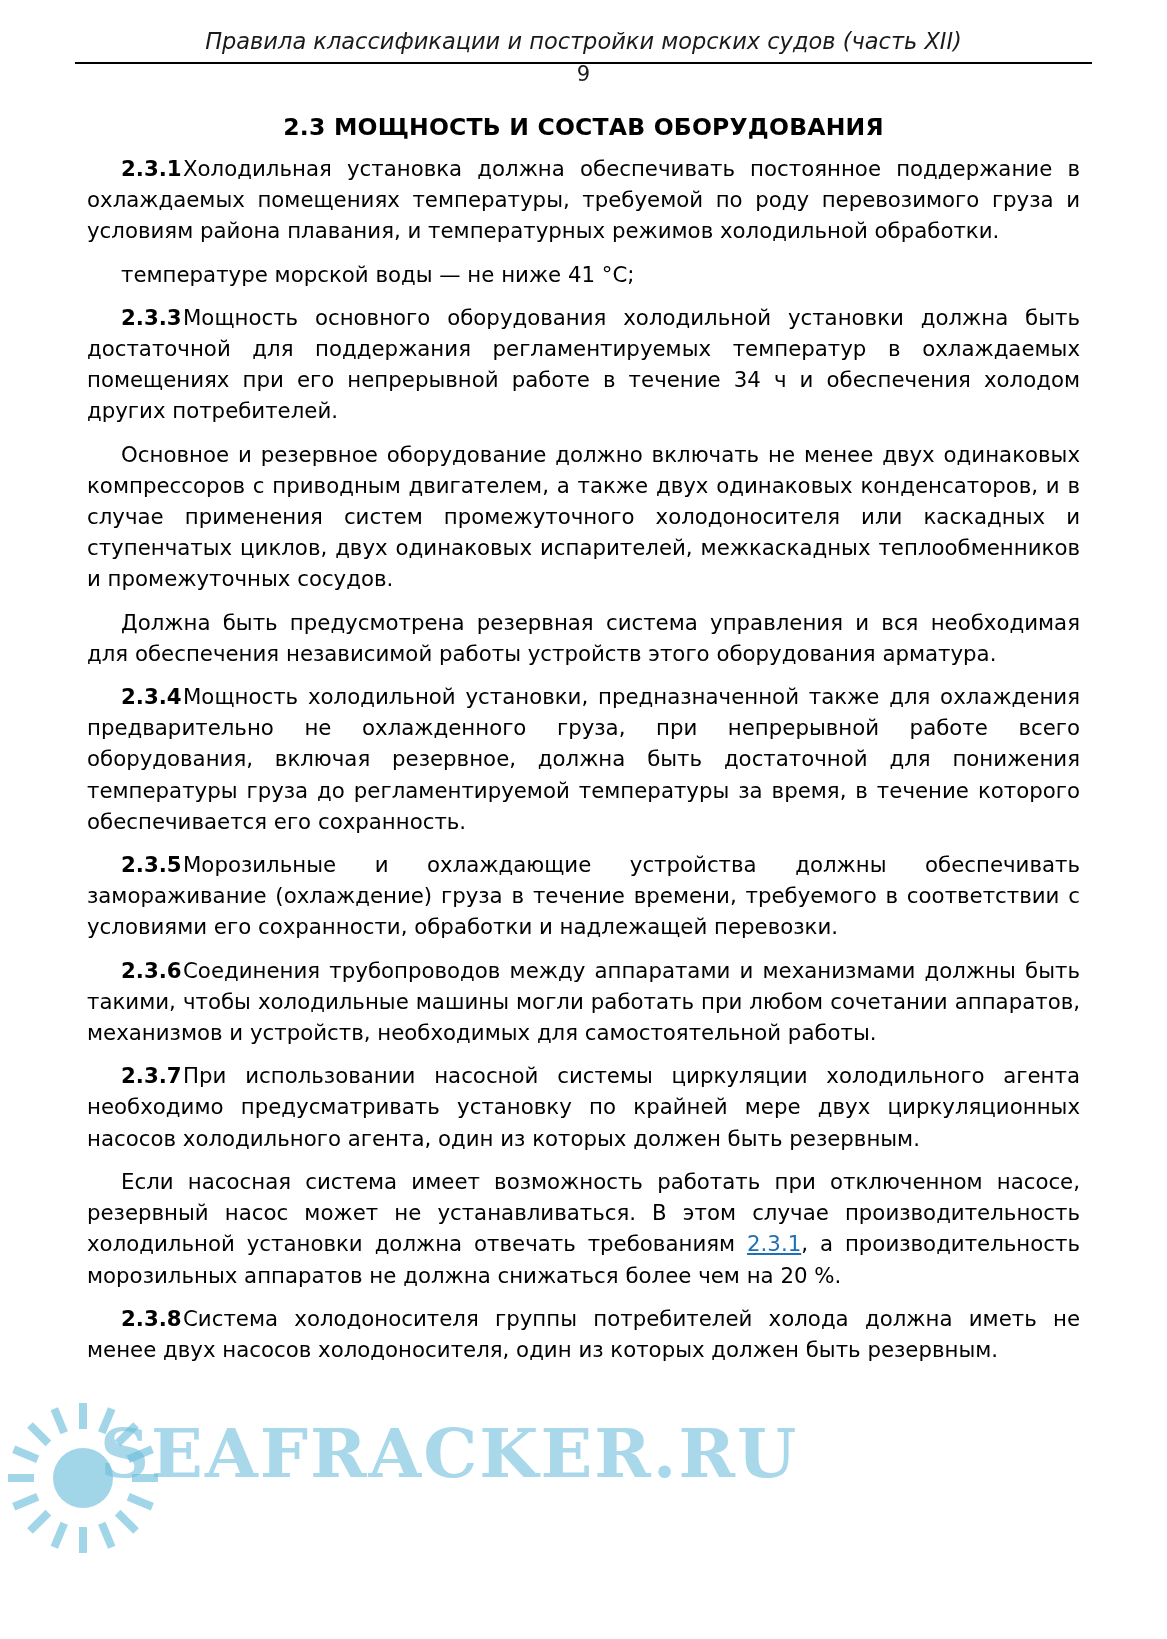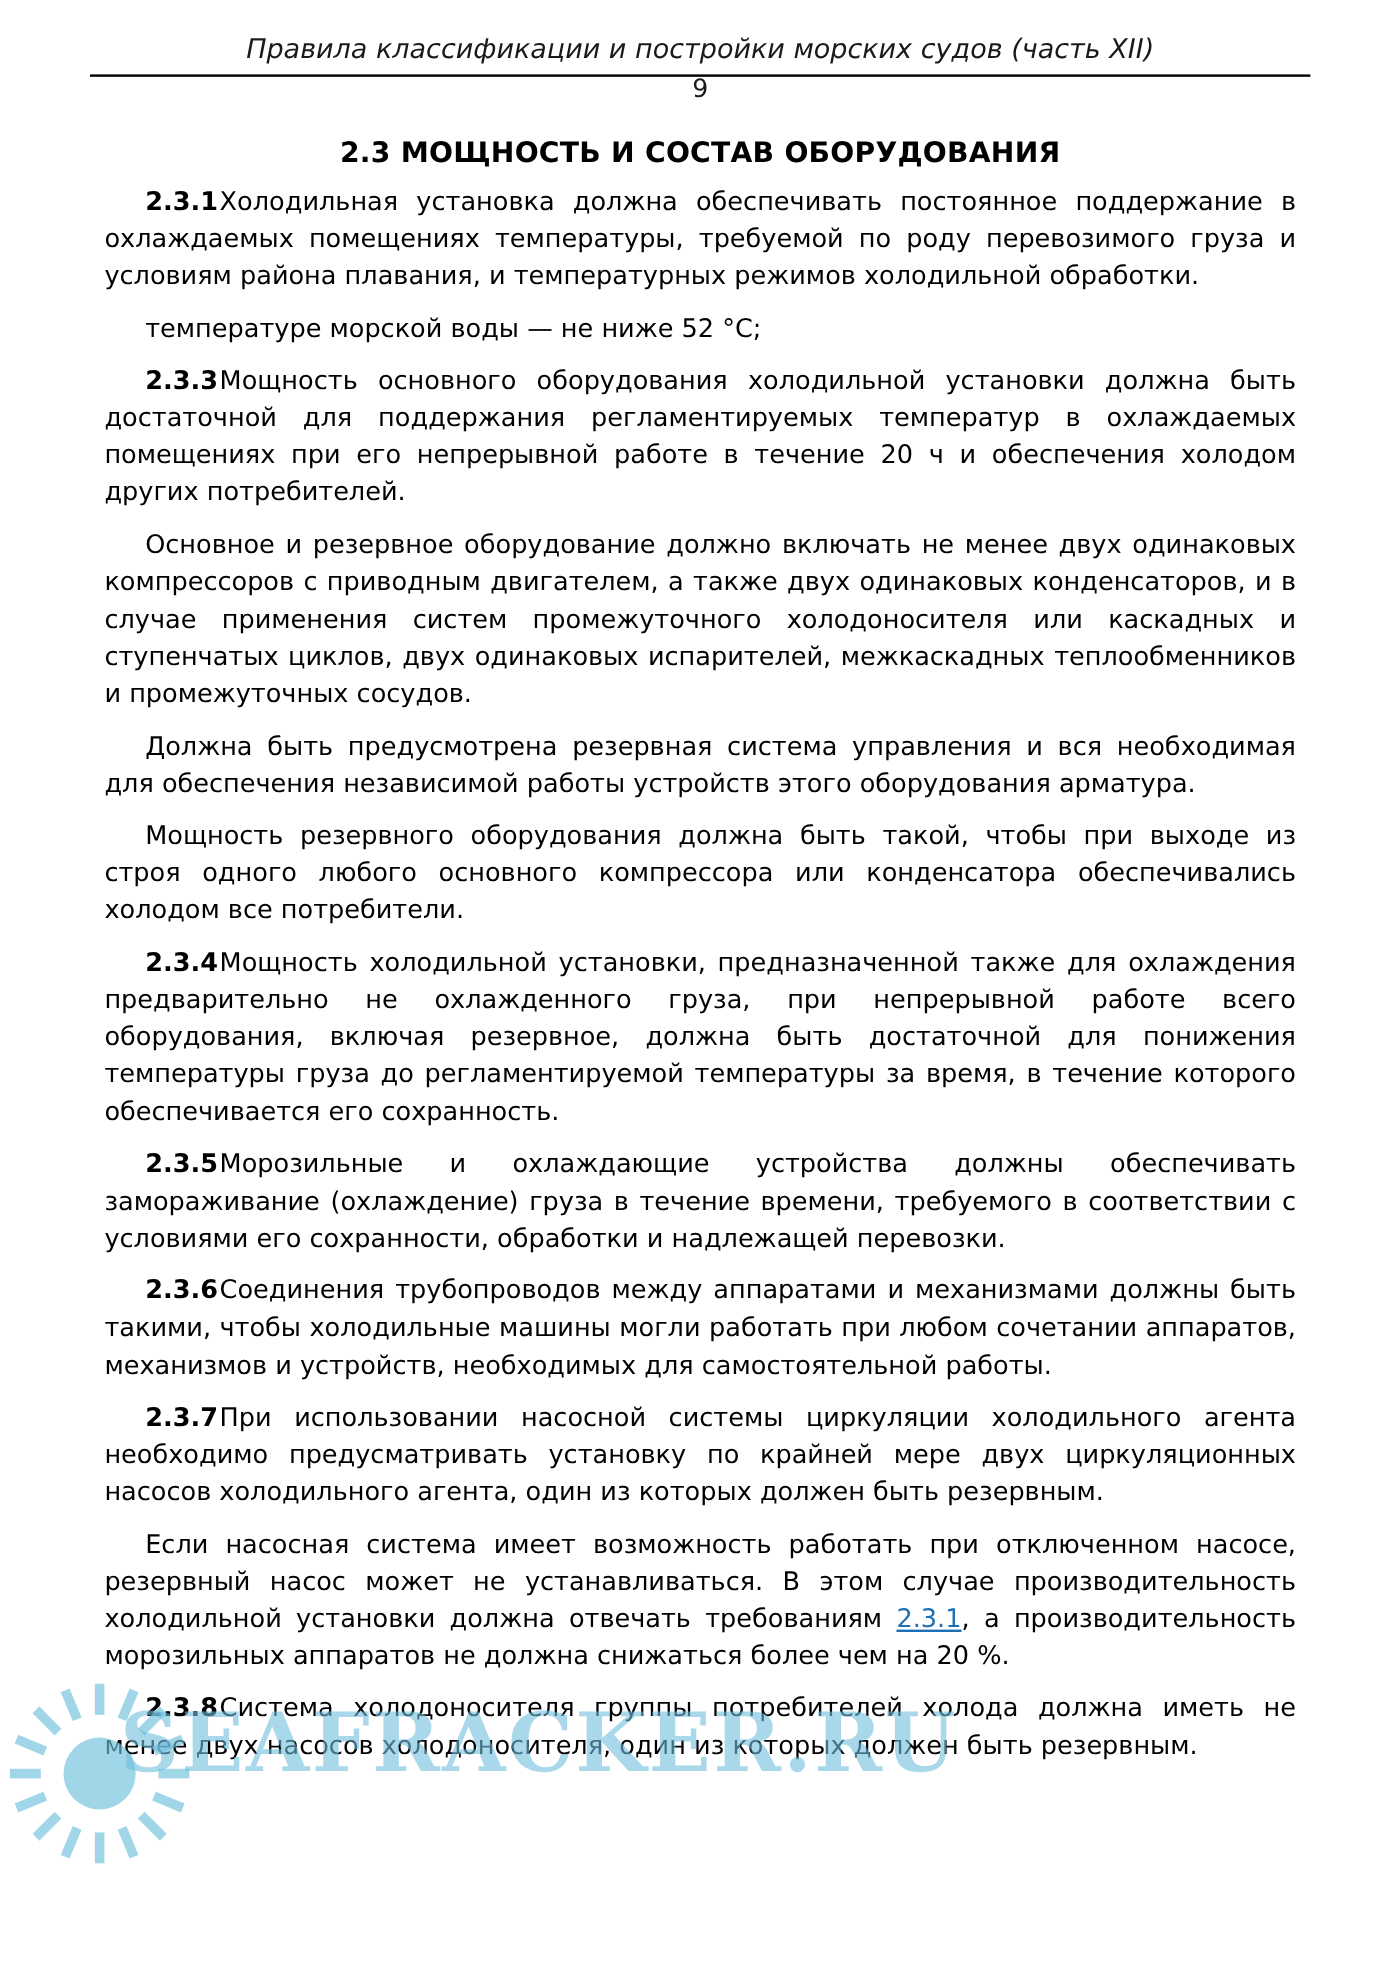--- a/index.html
+++ b/index.html
@@ -132,31 +132,30 @@
   <div class="header-rule"></div>
   <div class="page-number">9</div>
 
   <div class="content">
 
     <h1 class="section-title">2.3 МОЩНОСТЬ И СОСТАВ ОБОРУДОВАНИЯ</h1>
 
     <p class="num"><span class="numlabel">2.3.1</span><span class="gap"></span><span>Холодильная установка должна обеспечивать постоянное поддержание в охлаждаемых помещениях температуры, требуемой по роду перевозимого груза и условиям района плавания, и температурных режимов холодильной обработки.</span></p>
 
 
-    <p class="indent"><span>температуре морской воды — не ниже 52 °С;</span></p>
+    <p class="indent"><span>температуре морской воды — не ниже 41 °С;</span></p>
 
 
 
-    <p class="num"><span class="numlabel">2.3.3</span><span class="gap"></span><span>Мощность основного оборудования холодильной установки должна быть достаточной для поддержания регламентируемых температур в охлаждаемых помещениях при его непрерывной работе в течение 20 ч и обеспечения холодом других потребителей.</span></p>
+    <p class="num"><span class="numlabel">2.3.3</span><span class="gap"></span><span>Мощность основного оборудования холодильной установки должна быть достаточной для поддержания регламентируемых температур в охлаждаемых помещениях при его непрерывной работе в течение 34 ч и обеспечения холодом других потребителей.</span></p>
 
     <p class="indent"><span>Основное и резервное оборудование должно включать не менее двух одинаковых компрессоров с приводным двигателем, а также двух одинаковых конденсаторов, и в случае применения систем промежуточного холодоносителя или каскадных и ступенчатых циклов, двух одинаковых испарителей, межкаскадных теплообменников и промежуточных сосудов.</span></p>
 
     <p class="indent"><span>Должна быть предусмотрена резервная система управления и вся необходимая для обеспечения независимой работы устройств этого оборудования арматура.</span></p>
 
-    <p class="indent"><span>Мощность резервного оборудования должна быть такой, чтобы при выходе из строя одного любого основного компрессора или конденсатора обеспечивались холодом все потребители.</span></p>
 
     <p class="num"><span class="numlabel">2.3.4</span><span class="gap"></span><span>Мощность холодильной установки, предназначенной также для охлаждения предварительно не охлажденного груза, при непрерывной работе всего оборудования, включая резервное, должна быть достаточной для понижения температуры груза до регламентируемой температуры за время, в течение которого обеспечивается его сохранность.</span></p>
 
     <p class="num"><span class="numlabel">2.3.5</span><span class="gap"></span><span>Морозильные и охлаждающие устройства должны обеспечивать замораживание (охлаждение) груза в течение времени, требуемого в соответствии с условиями его сохранности, обработки и надлежащей перевозки.</span></p>
 
     <p class="num"><span class="numlabel">2.3.6</span><span class="gap"></span><span>Соединения трубопроводов между аппаратами и механизмами должны быть такими, чтобы холодильные машины могли работать при любом сочетании аппаратов, механизмов и устройств, необходимых для самостоятельной работы.</span></p>
 
 
     <p class="num"><span class="numlabel">2.3.7</span><span class="gap"></span><span>При использовании насосной системы циркуляции холодильного агента необходимо предусматривать установку по крайней мере двух циркуляционных насосов холодильного агента, один из которых должен быть резервным.</span></p>
 

